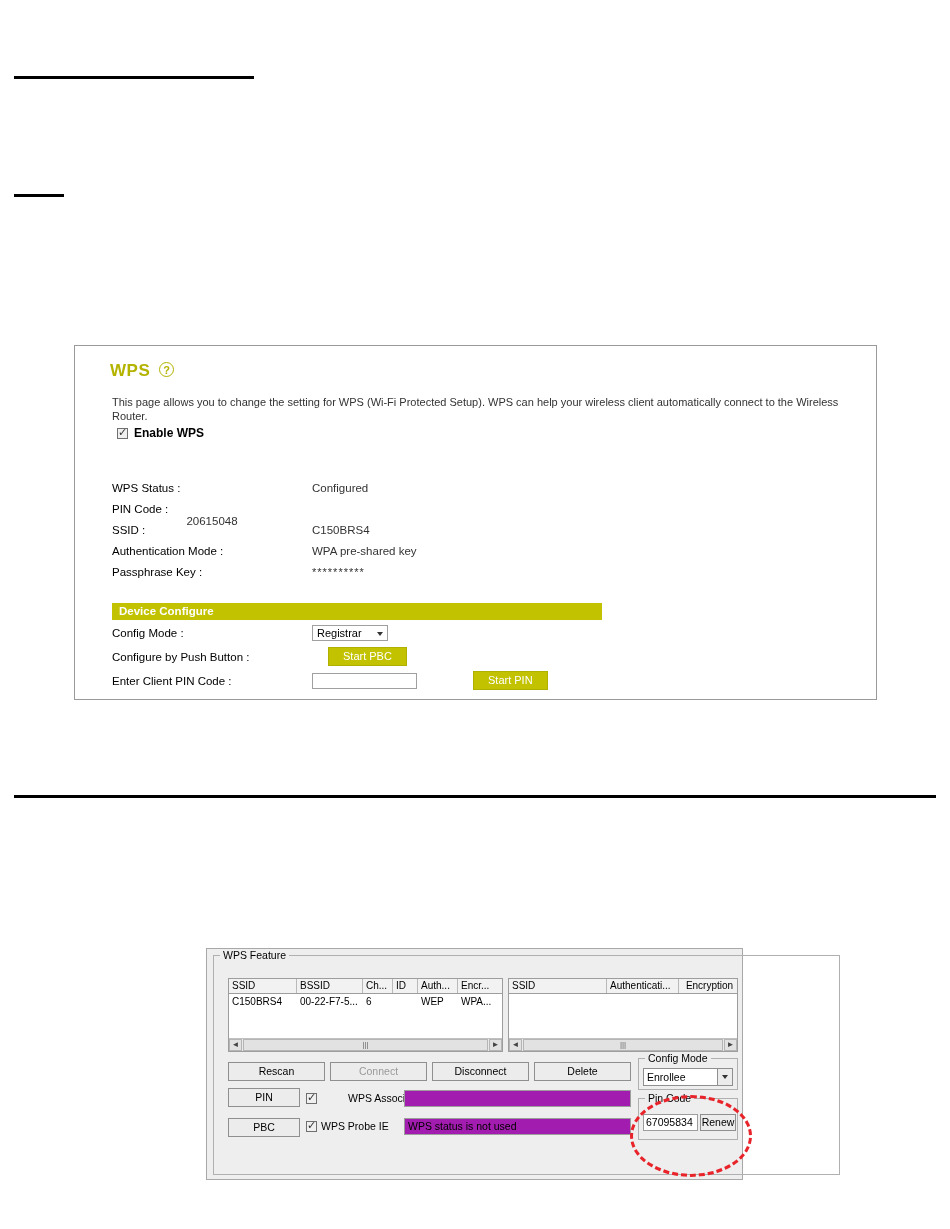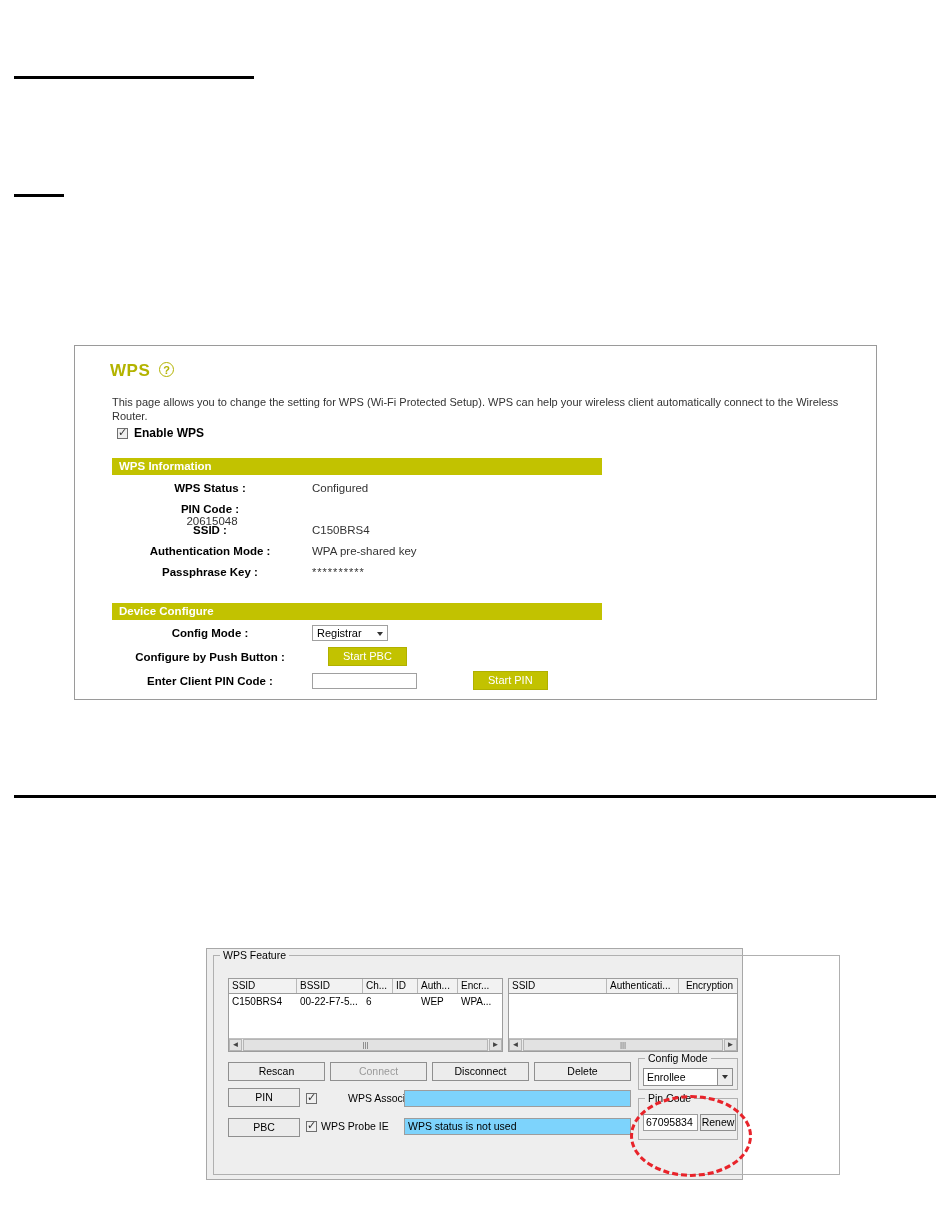--- a/index.html
+++ b/index.html
@@ -117,22 +117,22 @@
   #bar-device { top: 257px; }
 
   .field-row {
     position: absolute;
     font-size: 11.5px;
     display: flex;
     align-items: center;
   }
   .field-label {
     width: 200px;
-    text-align: center;
-    font-weight: bold;
+    text-align: left;
+    font-weight: normal;
     padding-right: 4px;
     box-sizing: border-box;
   }
   .field-value {
     color: #333;
   }
   .field-value.mono-dots {
     letter-spacing: 1px;
     font-size: 11px;
   }
@@ -319,21 +319,21 @@
     display: flex;
     align-items: center;
     gap: 4px;
     font-size: 10.5px;
   }
   #cb-assoc { left: 92px; top: 136px; gap: 31px; }
   #cb-probe { left: 92px; top: 164px; }
 
   .flat-input {
     position: absolute;
-    background: #7dd3fc;
+    background: #a21caf;
     border: 1px solid #9d9d9d;
     box-sizing: border-box;
     height: 17px;
     font-size: 10.5px;
     line-height: 15px;
     padding-left: 3px;
   }
   #assoc-field { left: 190px; top: 134px; width: 227px; }
   #status-field{ left: 190px; top: 162px; width: 227px; }
 
@@ -421,21 +421,20 @@
   <div id="wps-title">WPS</div>
   <div id="wps-help-icon">?</div>
 
   <div id="wps-desc">This page allows you to change the setting for WPS (Wi-Fi Protected Setup). WPS can help your wireless client automatically connect to the Wireless Router.</div>
 
   <div id="enable-wps-row">
     <span class="cb checked"></span>
     <span id="enable-wps-label">Enable WPS</span>
   </div>
 
-  <div class="section-bar" id="bar-info">WPS Information</div>
 
   <div class="field-row" id="row-status">
     <span class="field-label">WPS Status :</span>
     <span class="field-value">Configured</span>
   </div>
   <div class="field-row" id="row-pin">
     <span class="field-label">PIN Code :</span>
     <span class="field-value">20615048</span>
   </div>
   <div class="field-row" id="row-ssid">

